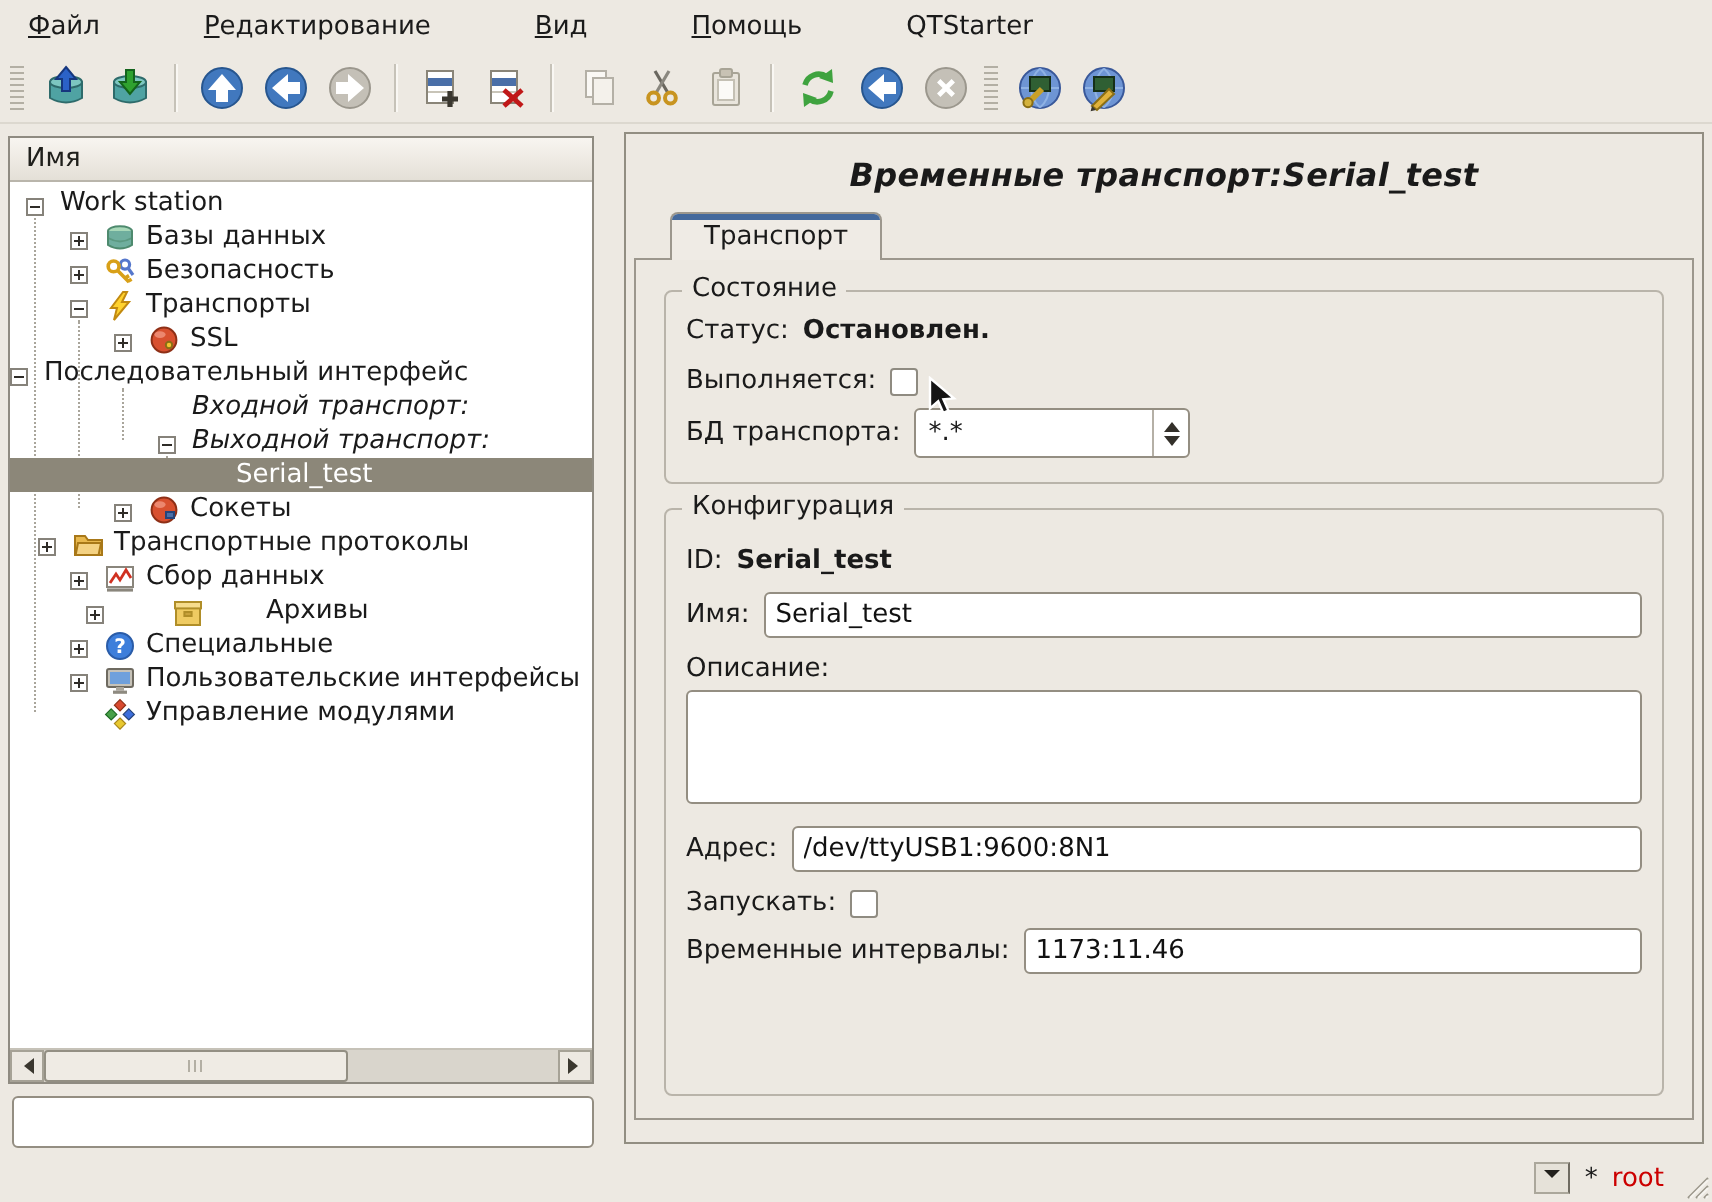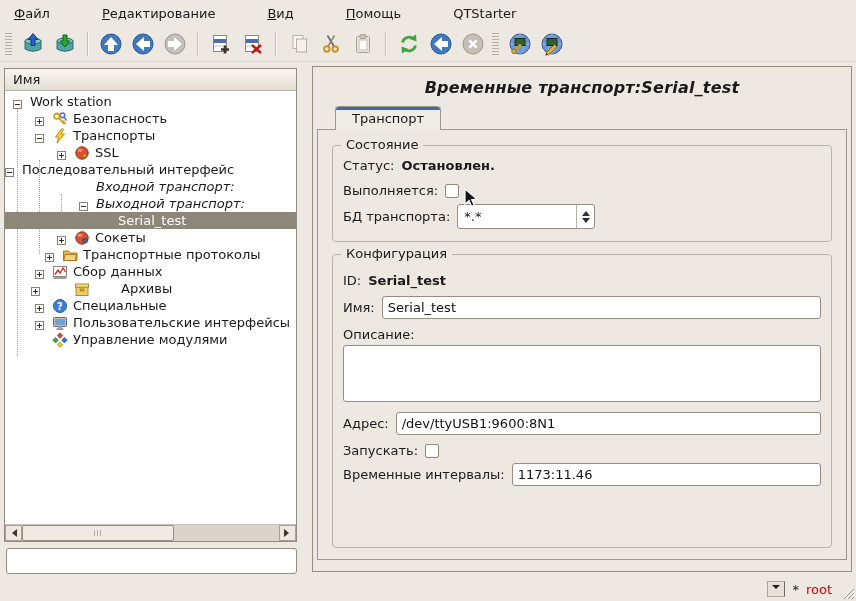--- a/index.html
+++ b/index.html
@@ -262,20 +262,33 @@
           </svg></span>
         <span class="tree-label">Work station</span>
       </div>
       <div class="tree-row" style="padding-left: 30px;">
         <span class="expander"><svg width="9" height="9" viewBox="0 0 9 9">
             <rect x="0.5" y="0.5" width="8" height="8" fill="#FFF" stroke="#86827A"></rect>
             <line x1="2" y1="4.5" x2="7" y2="4.5" stroke="#2F2C28"></line>
             <line x1="4.5" y1="2" x2="4.5" y2="7" stroke="#2F2C28"></line>
           </svg></span>
         <span class="tree-icon"><svg width="16" height="16" viewBox="0 0 16 16">
+            <ellipse cx="8" cy="4.5" rx="6" ry="2.4" fill="#A8D8B8" stroke="#4E8A6E"></ellipse>
+            <path d="M2 4.5 v7 q6 3.6 12 0 v-7" fill="#6FAE9E" stroke="#4E8A6E"></path>
+            <path d="M2 8 q6 3.4 12 0" fill="none" stroke="#4E8A6E" opacity="0.6"></path>
+          </svg></span>
+        <span class="tree-label">Базы данных</span>
+      </div>
+      <div class="tree-row" style="padding-left: 30px;">
+        <span class="expander"><svg width="9" height="9" viewBox="0 0 9 9">
+            <rect x="0.5" y="0.5" width="8" height="8" fill="#FFF" stroke="#86827A"></rect>
+            <line x1="2" y1="4.5" x2="7" y2="4.5" stroke="#2F2C28"></line>
+            <line x1="4.5" y1="2" x2="4.5" y2="7" stroke="#2F2C28"></line>
+          </svg></span>
+        <span class="tree-icon"><svg width="16" height="16" viewBox="0 0 16 16">
             <circle cx="10.5" cy="4.3" r="2.3" fill="none" stroke="#5577CC" stroke-width="1.6"></circle>
             <path d="M12 6 L14.5 9.5" stroke="#5577CC" stroke-width="1.6"></path>
             <circle cx="4.8" cy="5.2" r="2.7" fill="none" stroke="#D8A018" stroke-width="1.8"></circle>
             <path d="M6.8 7.2 L12.5 13 M10.5 11 l2 -1.2 M12 12.6 l1.8 -1" stroke="#D8A018" stroke-width="1.8"></path>
           </svg></span>
         <span class="tree-label">Безопасность</span>
       </div>
       <div class="tree-row" style="padding-left: 30px;">
         <span class="expander"><svg width="9" height="9" viewBox="0 0 9 9">
             <rect x="0.5" y="0.5" width="8" height="8" fill="#FFF" stroke="#86827A"></rect>
@@ -327,21 +340,21 @@
             <line x1="2" y1="4.5" x2="7" y2="4.5" stroke="#2F2C28"></line>
             <line x1="4.5" y1="2" x2="4.5" y2="7" stroke="#2F2C28"></line>
           </svg></span>
         <span class="tree-icon"><svg width="16" height="16" viewBox="0 0 16 16">
             <circle cx="8" cy="8" r="6.2" fill="#D8502F" stroke="#8E2F16"></circle>
             <ellipse cx="6" cy="5.3" rx="2.8" ry="1.7" fill="#F0907A" opacity="0.85"></ellipse>
             <rect x="9" y="9" width="4" height="3" fill="#4A6FA8" stroke="#25447A"></rect>
           </svg></span>
         <span class="tree-label">Сокеты</span>
       </div>
-      <div class="tree-row" style="padding-left: 40px;">
+      <div class="tree-row" style="padding-left: 14px;">
         <span class="expander"><svg width="9" height="9" viewBox="0 0 9 9">
             <rect x="0.5" y="0.5" width="8" height="8" fill="#FFF" stroke="#86827A"></rect>
             <line x1="2" y1="4.5" x2="7" y2="4.5" stroke="#2F2C28"></line>
             <line x1="4.5" y1="2" x2="4.5" y2="7" stroke="#2F2C28"></line>
           </svg></span>
         <span class="tree-icon"><svg width="16" height="16" viewBox="0 0 16 16">
             <path d="M1.5 4 h5 l1.5 2 h7 v7.5 h-13.5 z" fill="#E8B84E" stroke="#A87818"></path>
             <path d="M3 7.5 h11.5 l-1.2 6 h-11.5 z" fill="#F4D283" stroke="#A87818"></path>
           </svg></span>
         <span class="tree-label">Транспортные протоколы</span>
@@ -352,21 +365,21 @@
             <line x1="2" y1="4.5" x2="7" y2="4.5" stroke="#2F2C28"></line>
             <line x1="4.5" y1="2" x2="4.5" y2="7" stroke="#2F2C28"></line>
           </svg></span>
         <span class="tree-icon"><svg width="16" height="16" viewBox="0 0 16 16">
             <rect x="1.5" y="2.5" width="13" height="10" fill="#FFF" stroke="#8A867C"></rect>
             <polyline points="3,10.5 6,6 8,9 11,4 13.5,8" fill="none" stroke="#D03020" stroke-width="1.4"></polyline>
             <line x1="1.5" y1="14" x2="14.5" y2="14" stroke="#8A867C" stroke-width="1.6"></line>
           </svg></span>
         <span class="tree-label">Сбор данных</span>
       </div>
-      <div class="tree-row" style="padding-left: 26px; gap: 26px;">
+      <div class="tree-row" style="padding-left: 38px; gap: 26px;">
         <span class="expander"><svg width="9" height="9" viewBox="0 0 9 9">
             <rect x="0.5" y="0.5" width="8" height="8" fill="#FFF" stroke="#86827A"></rect>
             <line x1="2" y1="4.5" x2="7" y2="4.5" stroke="#2F2C28"></line>
             <line x1="4.5" y1="2" x2="4.5" y2="7" stroke="#2F2C28"></line>
           </svg></span>
         <span class="tree-icon"><svg width="16" height="16" viewBox="0 0 16 16">
             <rect x="2" y="6" width="12" height="8.5" fill="#EFCB62" stroke="#B08E28"></rect>
             <rect x="1.5" y="3" width="13" height="3.2" fill="#F6DC8C" stroke="#B08E28"></rect>
             <rect x="6.2" y="8" width="3.6" height="2" fill="#C8A23C" stroke="#B08E28"></rect>
           </svg></span>

